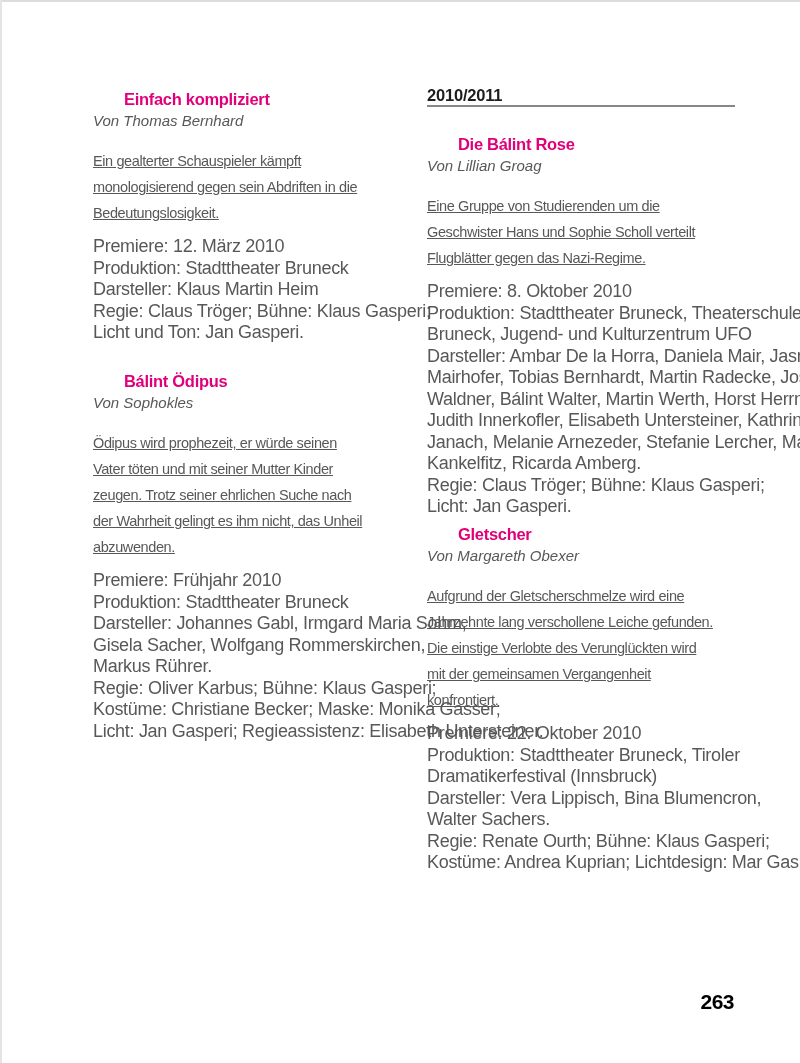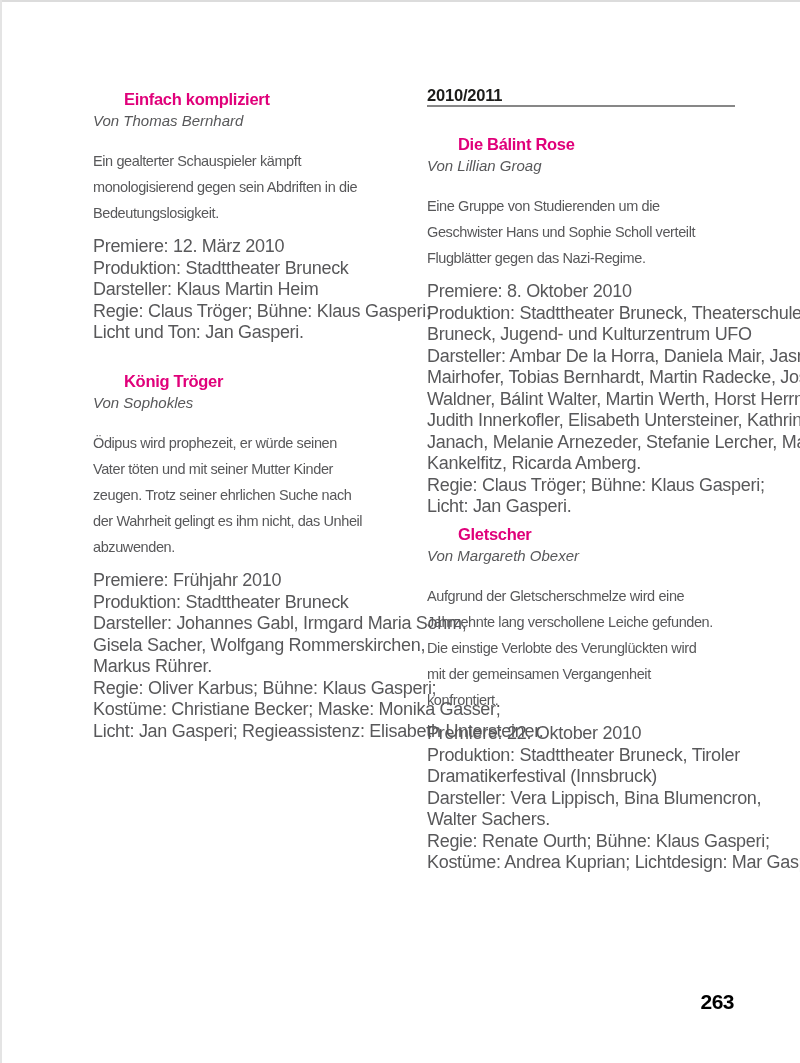--- a/index.html
+++ b/index.html
@@ -46,20 +46,21 @@
     color: #58585a;
     white-space: pre;
   }
   .synopsis {
     font-size: 14.5px;
     letter-spacing: -0.4px;
     line-height: 26px;
     margin-bottom: 10px;
     color: #58585a;
     white-space: pre;
+    text-decoration: underline;
   }
   .credits {
     font-size: 18px;
     letter-spacing: -0.3px;
     line-height: 21.5px;
     color: #58585a;
     white-space: pre;
   }
   .season-header {
     position: absolute;
@@ -104,21 +105,21 @@
 monologisierend gegen sein Abdriften in die
 Bedeutungslosigkeit.</p>
     <p class="credits">Premiere: 12. März 2010
 Produktion: Stadttheater Bruneck
 Darsteller: Klaus Martin Heim
 Regie: Claus Tröger; Bühne: Klaus Gasperi;
 Licht und Ton: Jan Gasperi.</p>
   </section>
 
   <section class="entry col-left-entry pos-l2">
-    <h2 class="title">König Tröger</h2>
+    <h2 class="title">Bálint Ödipus</h2>
     <p class="author">Von Sophokles</p>
     <p class="synopsis">Ödipus wird prophezeit, er würde seinen
 Vater töten und mit seiner Mutter Kinder
 zeugen. Trotz seiner ehrlichen Suche nach
 der Wahrheit gelingt es ihm nicht, das Unheil
 abzuwenden.</p>
     <p class="credits">Premiere: Frühjahr 2010
 Produktion: Stadttheater Bruneck
 Darsteller: Johannes Gabl, Irmgard Maria Sohm,
 Gisela Sacher, Wolfgang Rommerskirchen,

